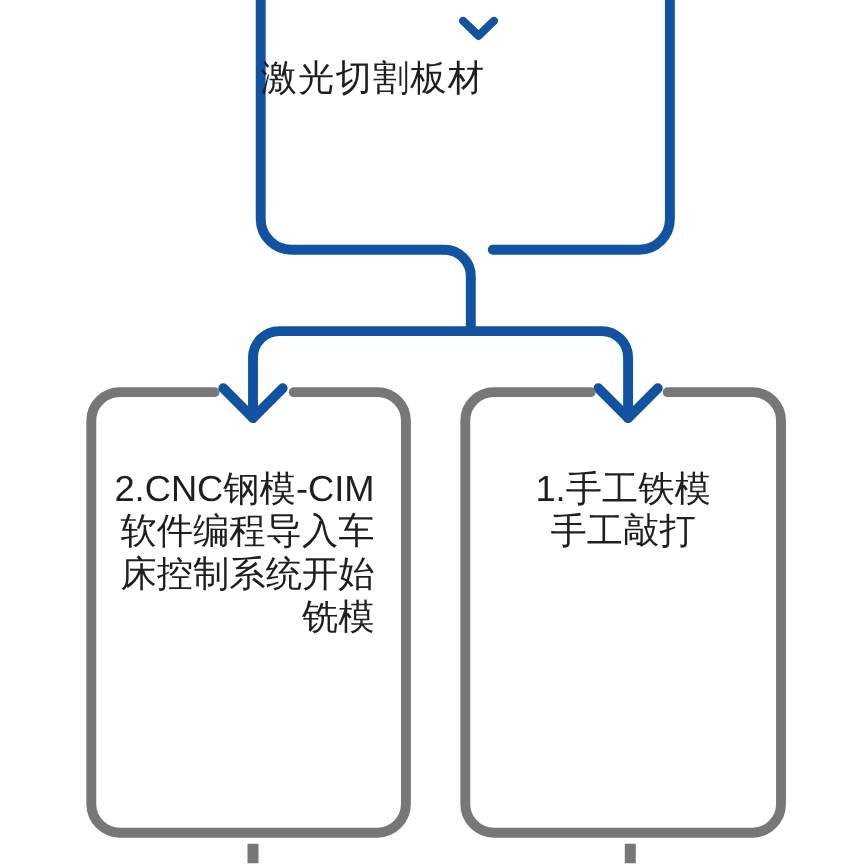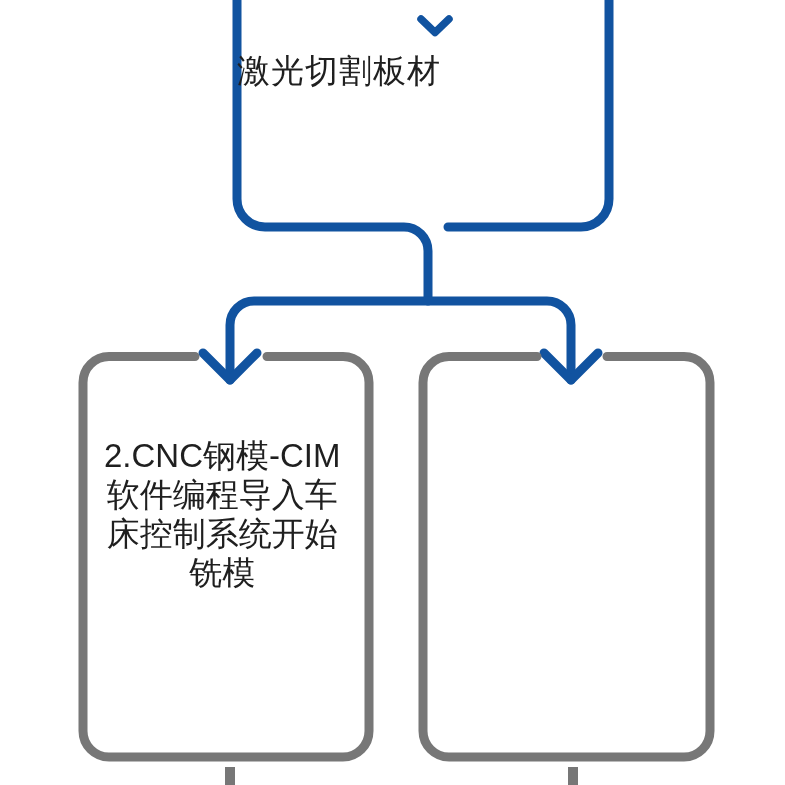--- a/index.html
+++ b/index.html
@@ -31,22 +31,22 @@
     white-space: pre;
   }
   .top-label {
     left: 237px;
     top: 51px;
     width: 372px;
     letter-spacing: 1px;
   }
   .left-node-text {
     left: 104px;
-    top: 436px;
-    text-align: center;
+    top: 424px;
+    text-align: right;
   }
   .right-node-text {
     left: 423px;
     top: 424px;
     width: 287px;
     text-align: center;
   }
 </style>
 </head>
 <body>
@@ -81,14 +81,16 @@
     </g>
   </svg>
 
   <div class="label top-label">激光切割板材</div>
 
   <div class="label left-node-text">2.CNC钢模-CIM
 软件编程导入车
 床控制系统开始
 铣模</div>
 
+  <div class="label right-node-text">1.手工铁模
+手工敲打</div>
 
 </div>
 
 </body></html>

